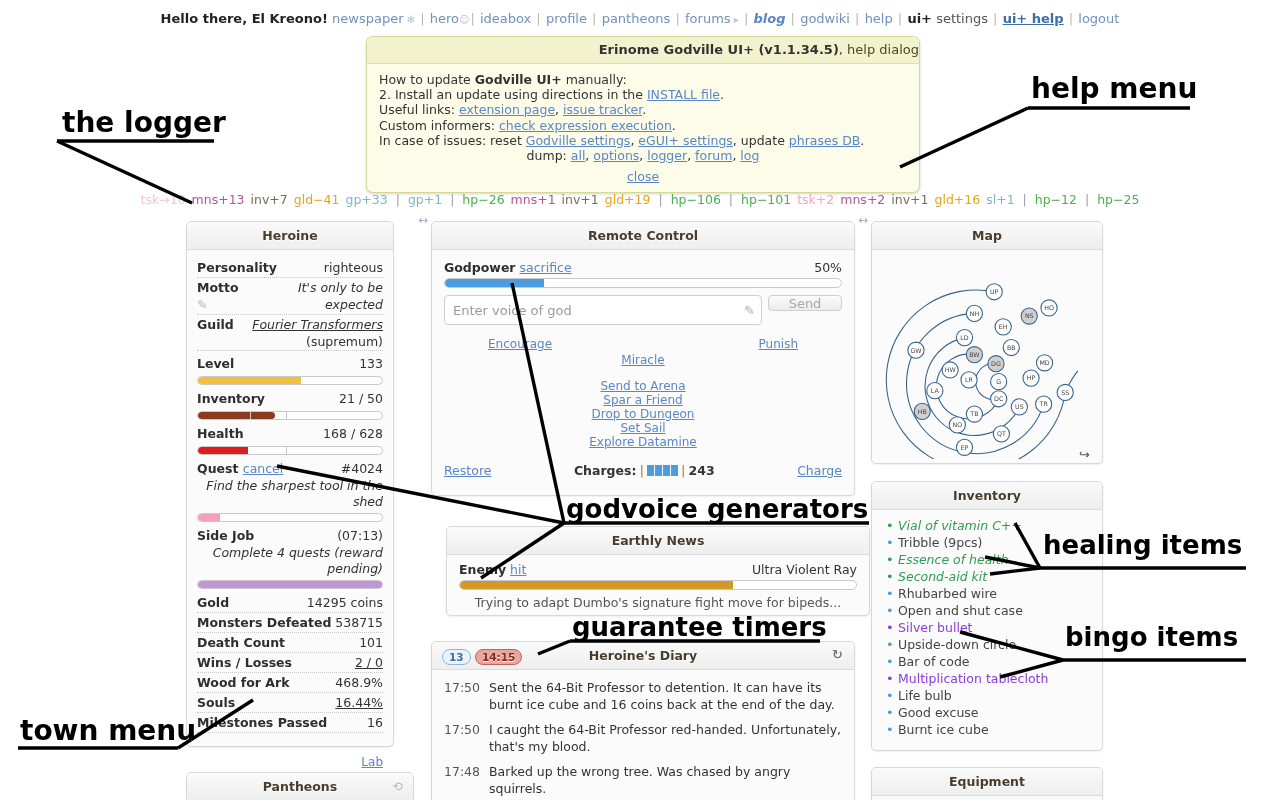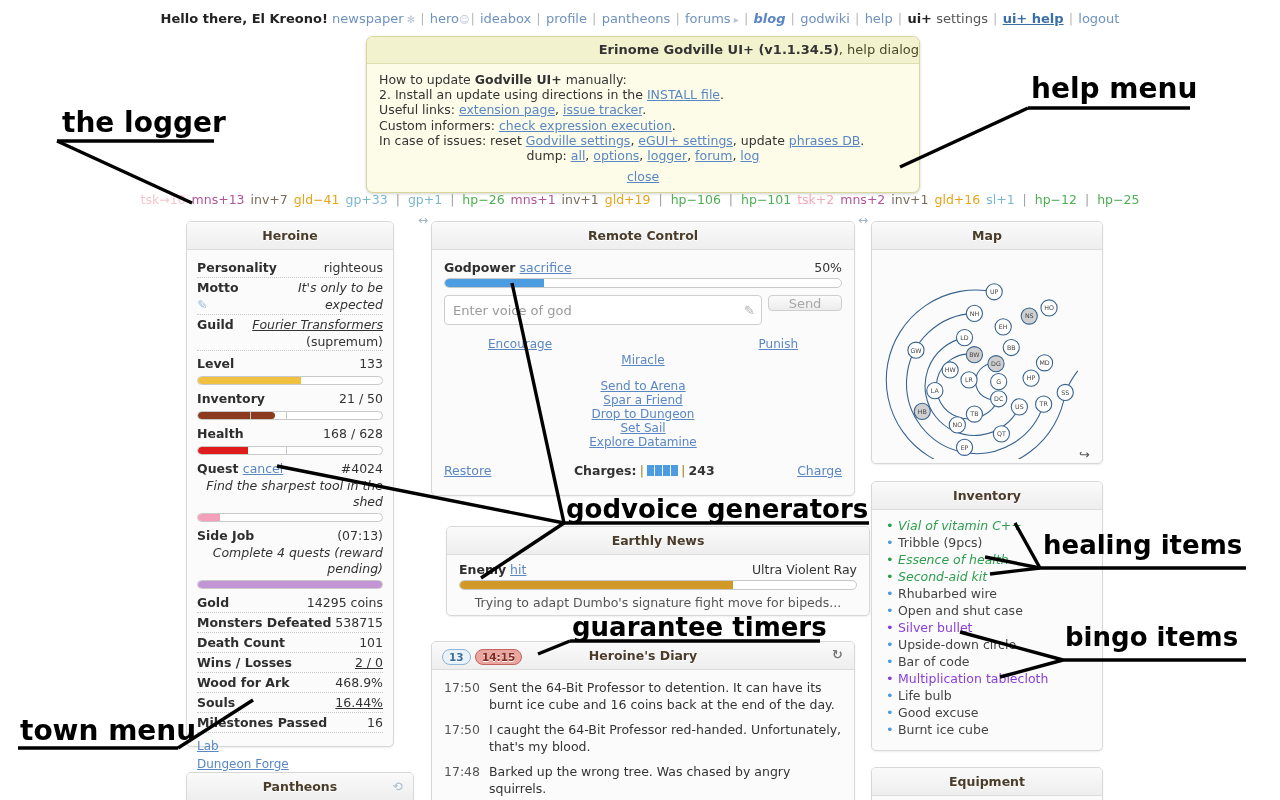--- a/index.html
+++ b/index.html
@@ -70,21 +70,21 @@
   .muted-dotted { border-bottom:1px dotted #c9c9c9; }
   .italic { font-style:italic; }
   .rightline { text-align:right; font-style:italic; font-size:12.5px; line-height:16px; }
 
   .bar { height:9px; background:#fff; border:1px solid #c9c9c9; border-radius:5px;
          margin:3px 0 4px; overflow:hidden; position:relative; }
   .bar > i { display:block; height:100%; border-radius:4px 0 0 4px; }
   .bar.seg > i { border-radius:4px; }
   .bar .tick { position:absolute; top:0; bottom:0; width:1px; background:#c9c9c9; }
 
-  .centerlink { text-align:left; padding:2px 0; }
+  .centerlink { text-align:right; padding:2px 0;margin-top:16px; }
 
   
   .gp-head { display:flex; justify-content:space-between; align-items:baseline; font-size:12.5px; }
   .gp-head .lbl { font-weight:bold; color:#2e2e2e; }
   .voice-wrap { display:flex; gap:6px; margin-top:7px; }
   .voice {
     flex:1; height:30px; border:1px solid #cfcfcf; border-radius:4px; background:#fff;
     display:flex; align-items:center; padding:0 6px 0 8px; color:#9a9a9a; font-size:13px;
     position:relative;
   }

